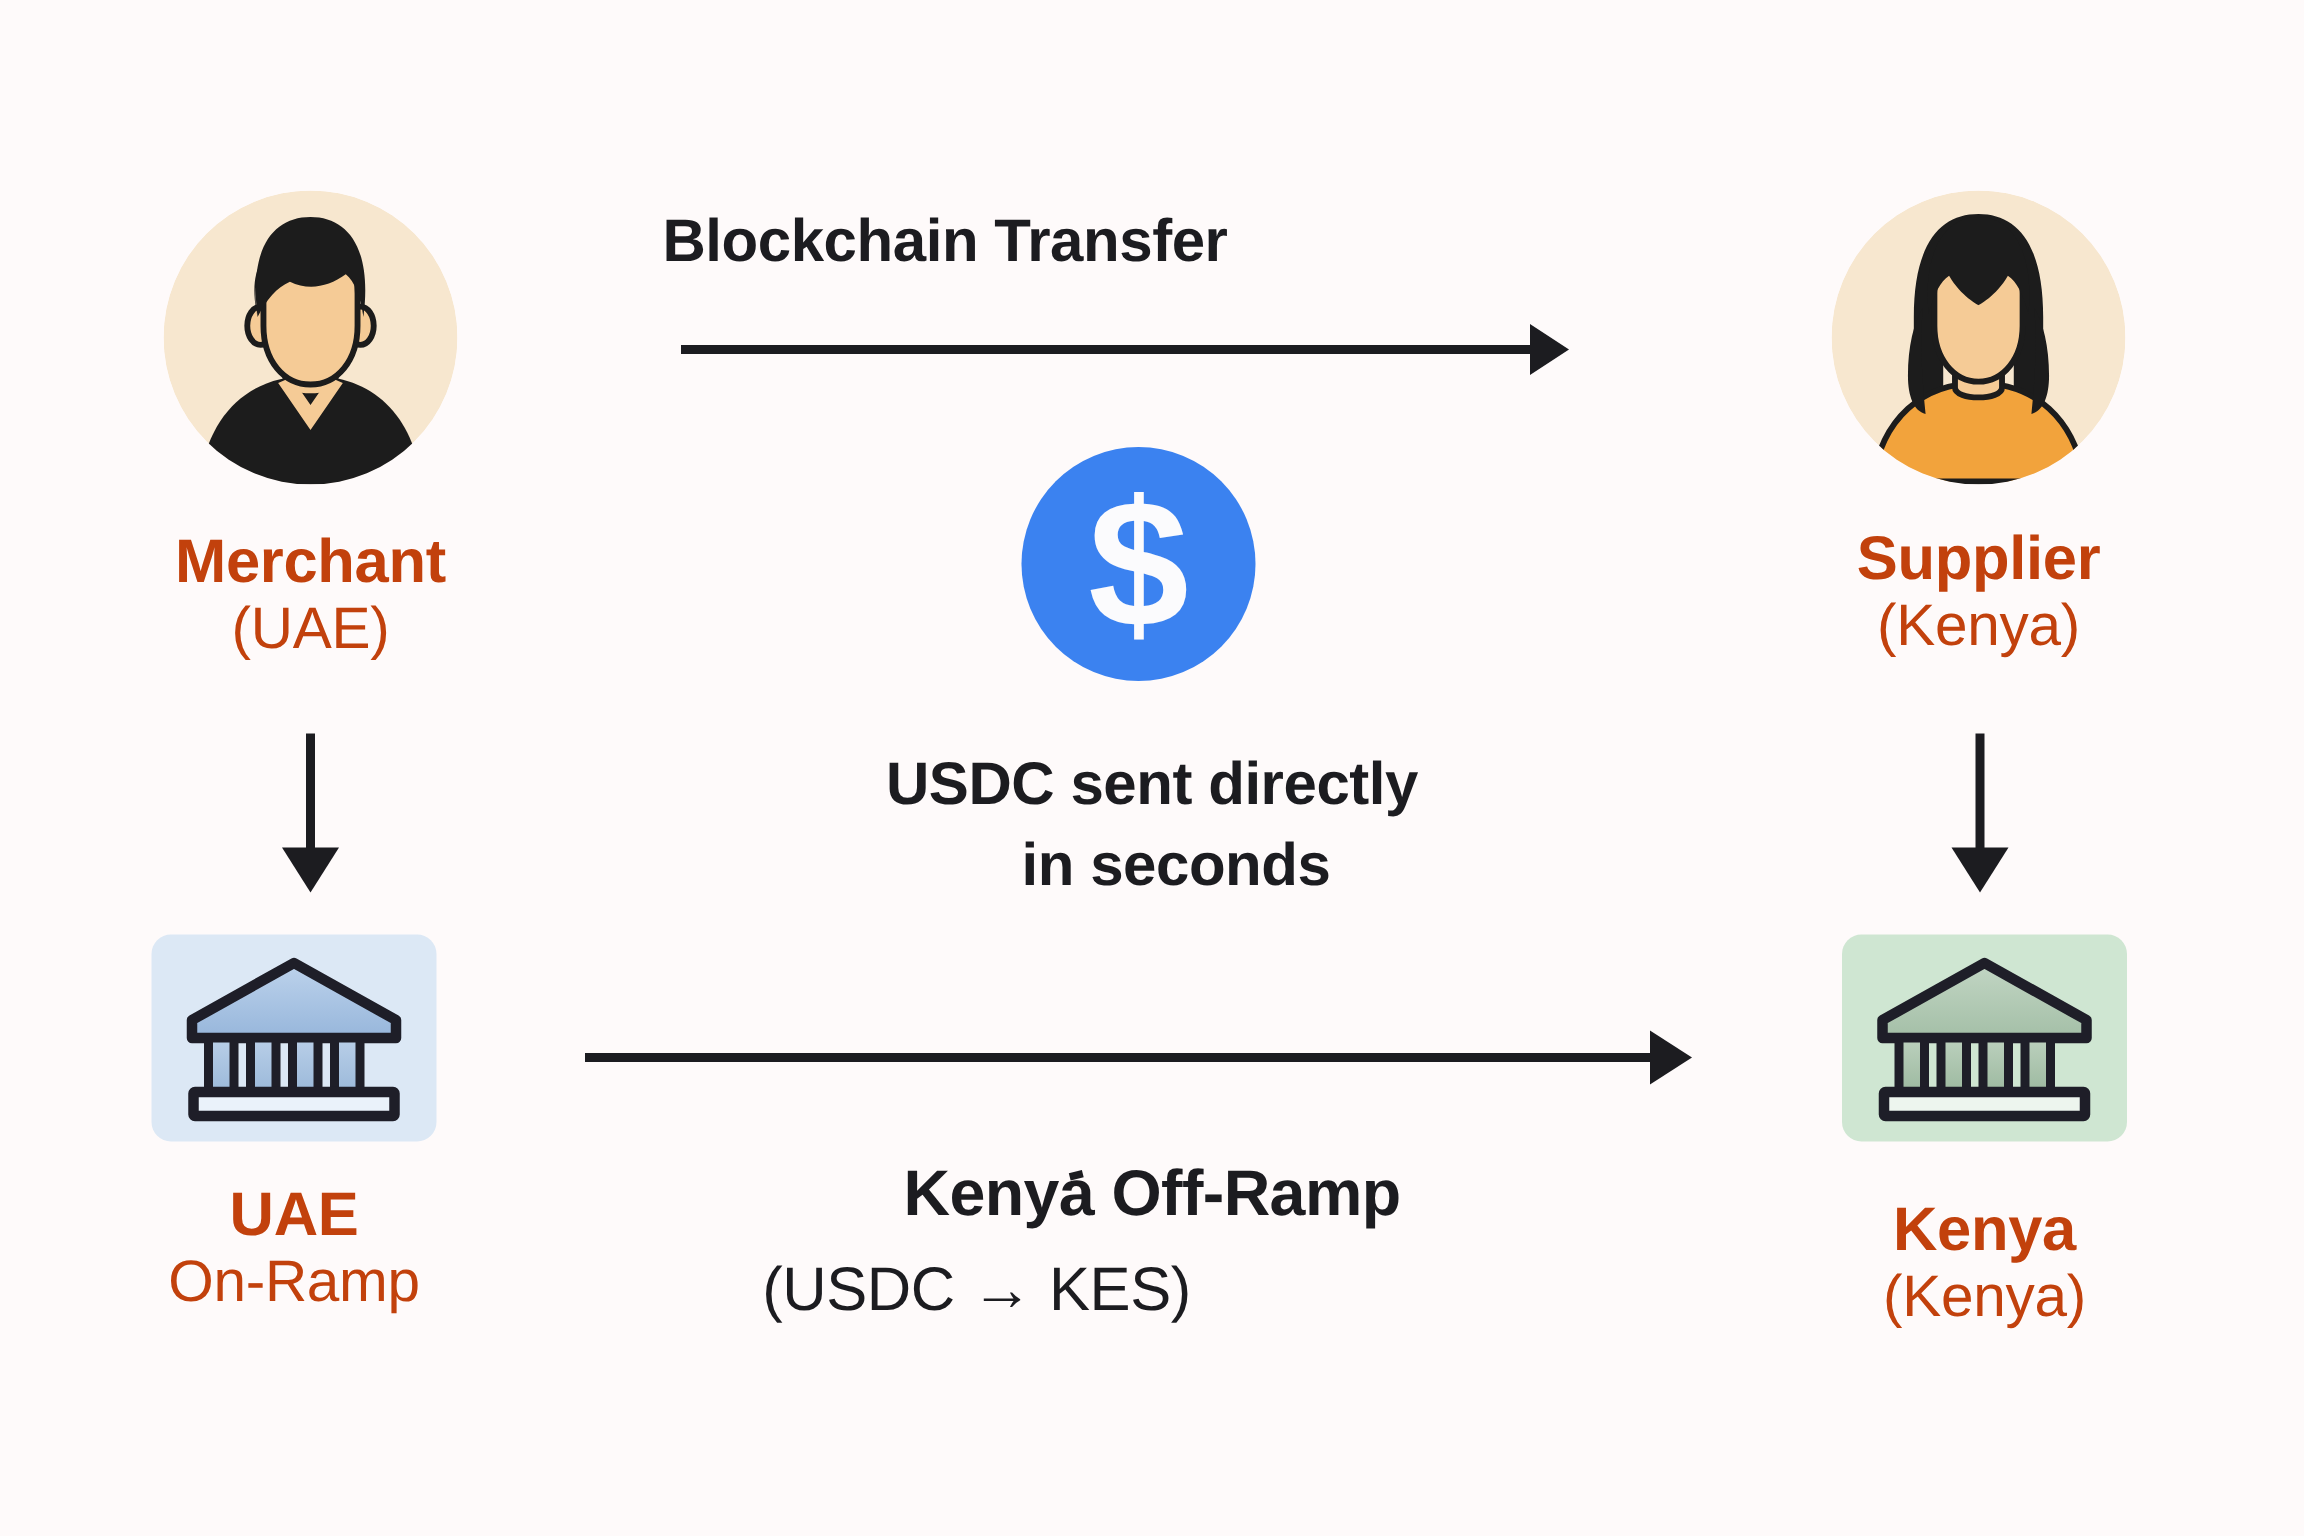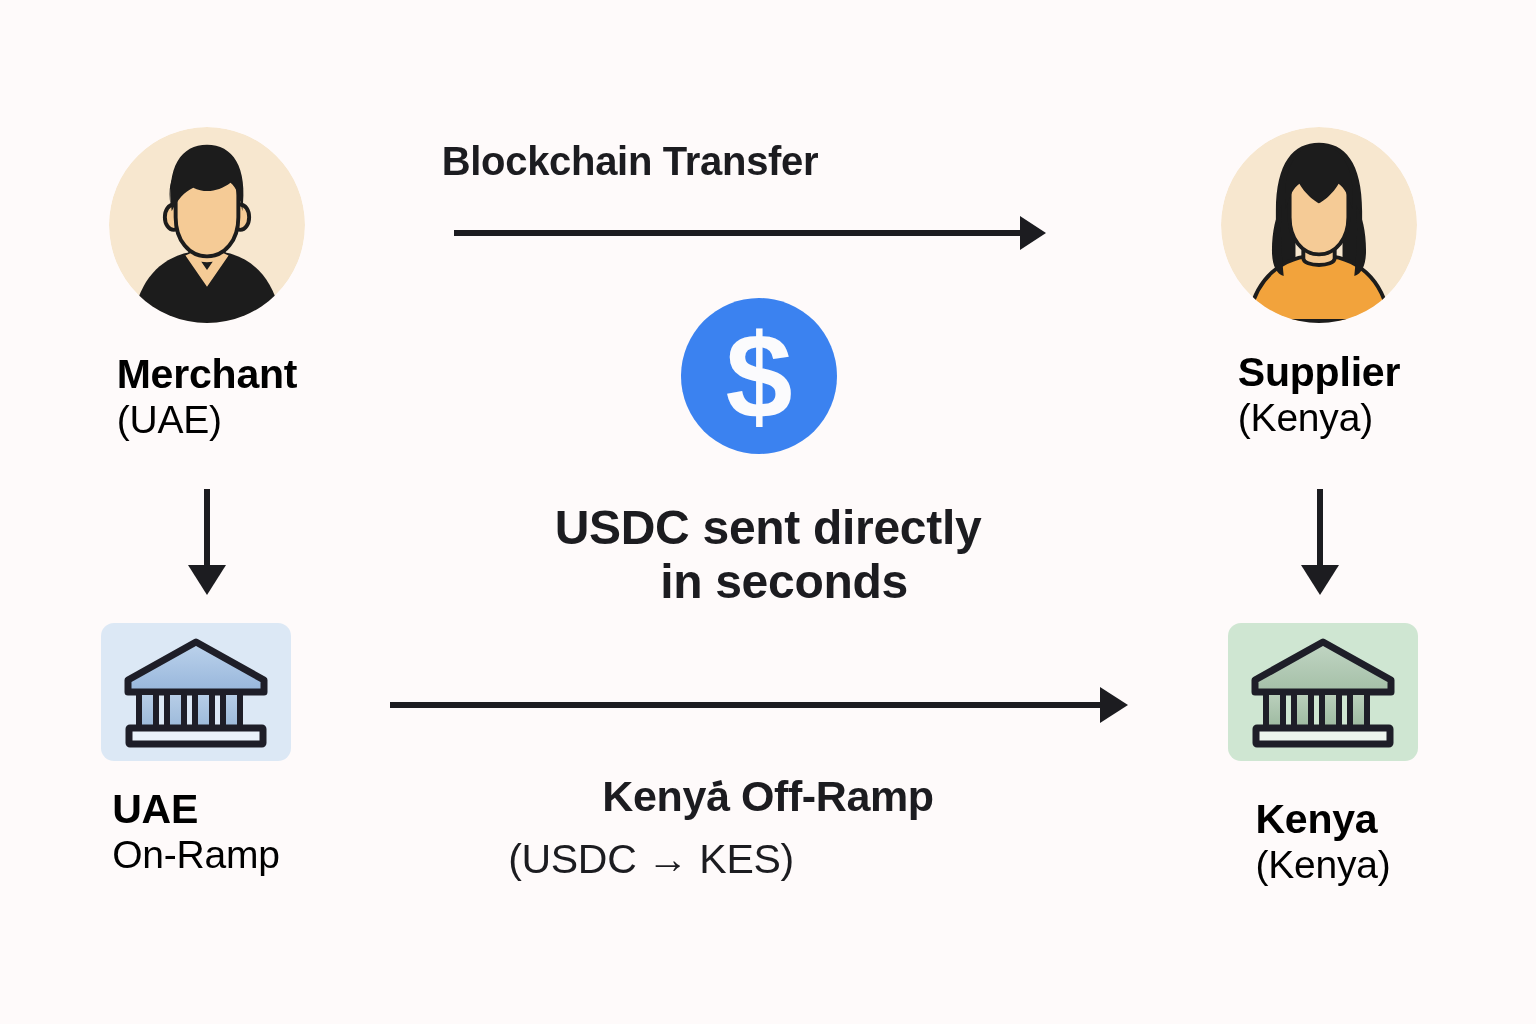--- a/index.html
+++ b/index.html
@@ -29,22 +29,23 @@
     width: 196px;
     height: 196px;
     border-radius: 50%;
     position: relative;
     overflow: hidden;
   }
   .avatar svg { display: block; width: 100%; height: 100%; }
 
   
   .label-block {
+    text-align: center;
     line-height: 1.12;
-    color: #000000;
+    color: #c2410c;
   }
   .label-main {
     font-size: 41px;
     font-weight: 700;
     letter-spacing: -0.2px;
     white-space: nowrap;
   }
   .label-sub {
     font-size: 39px;
     font-weight: 400;
@@ -84,21 +85,21 @@
     text-align: center;
     line-height: 1.16;
     white-space: nowrap;
   }
   .cap-top {
     font-size: 40px;
     font-weight: 700;
     letter-spacing: -0.3px;
   }
   .cap-mid {
-    font-size: 48px;
+    font-size: 40px;
     font-weight: 600;
     letter-spacing: -0.3px;
   }
   .cap-bottom-main {
     font-size: 43px;
     font-weight: 600;
     letter-spacing: -0.4px;
   }
   .cap-bottom-sub {
     font-size: 41px;

